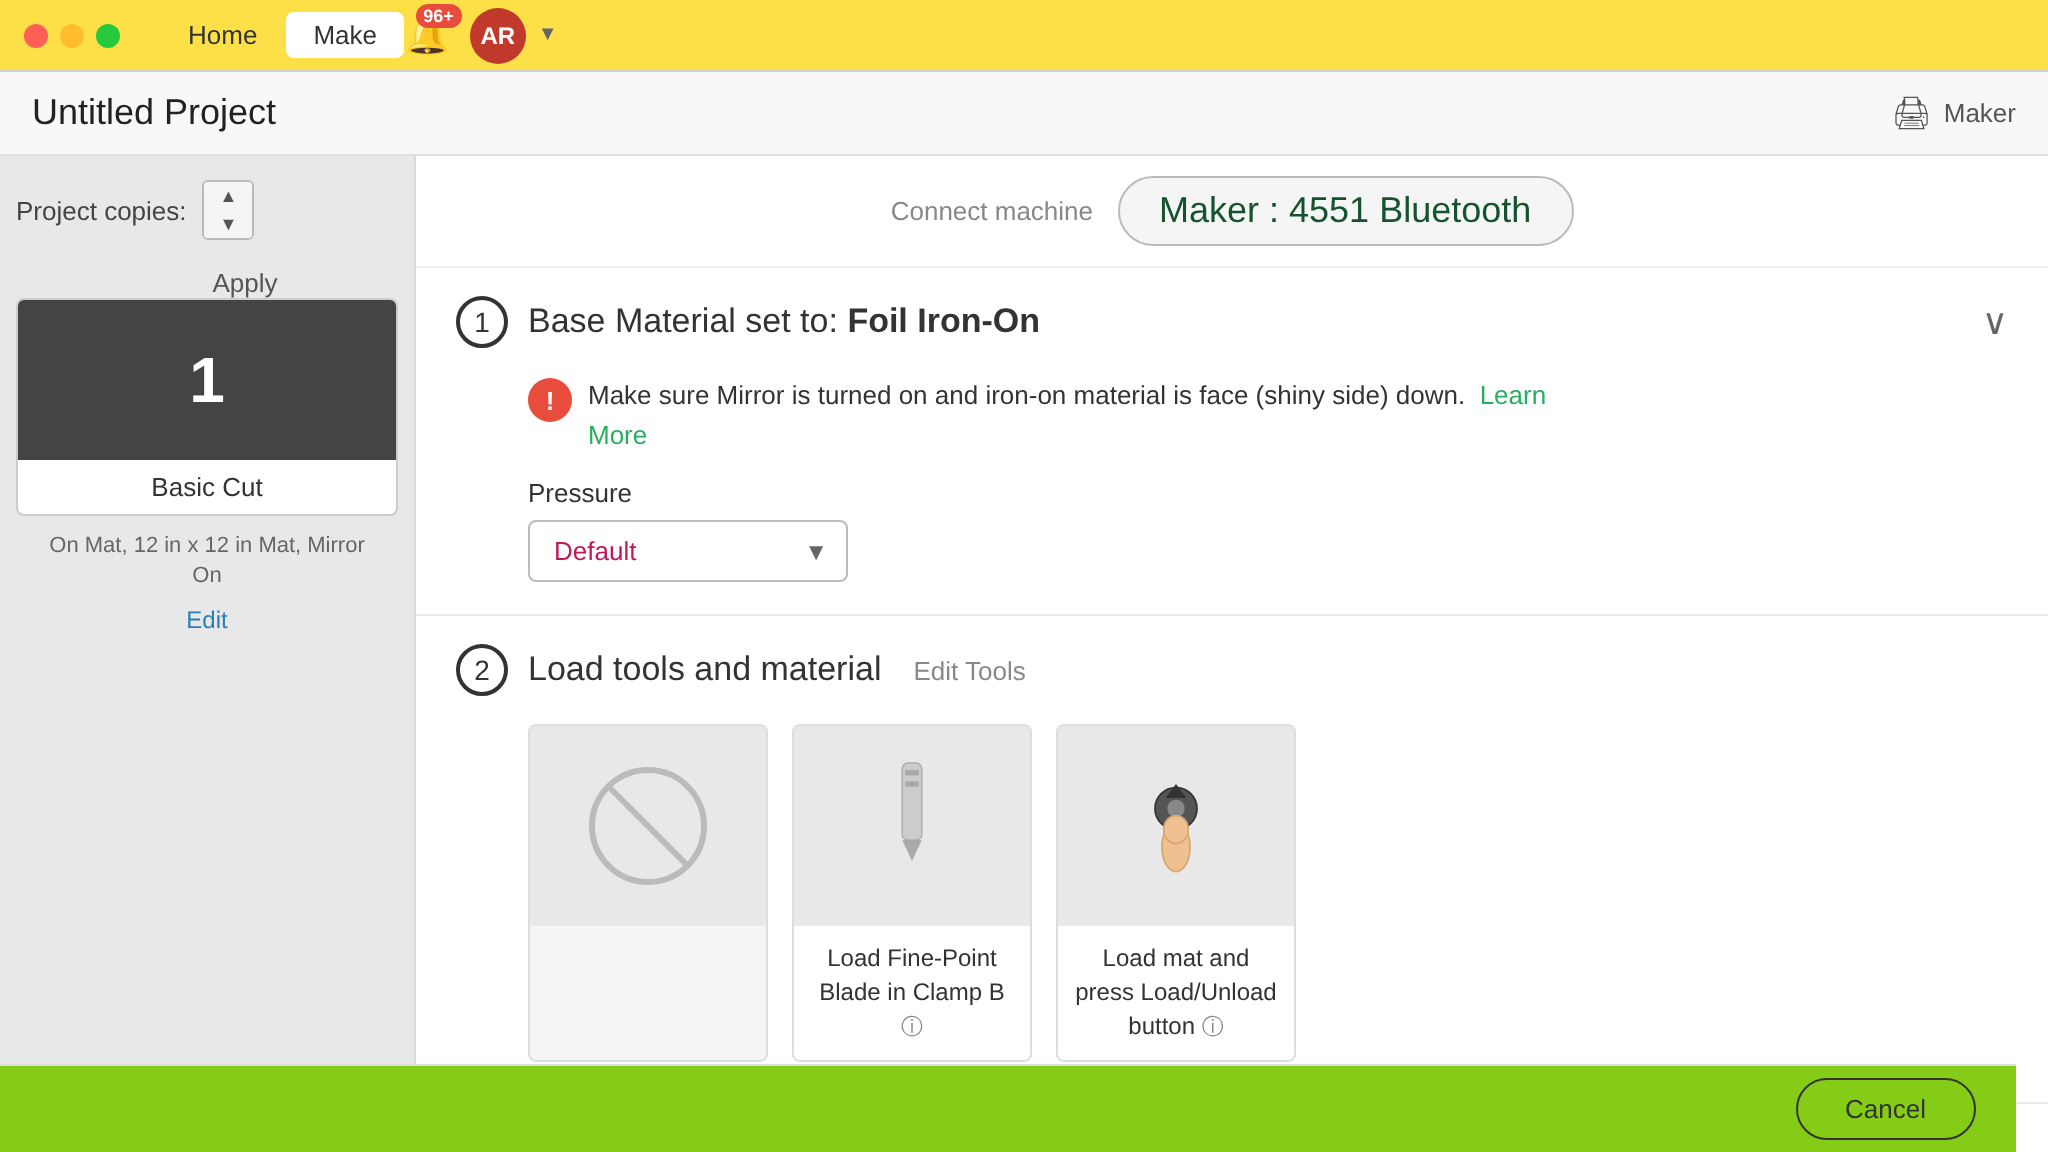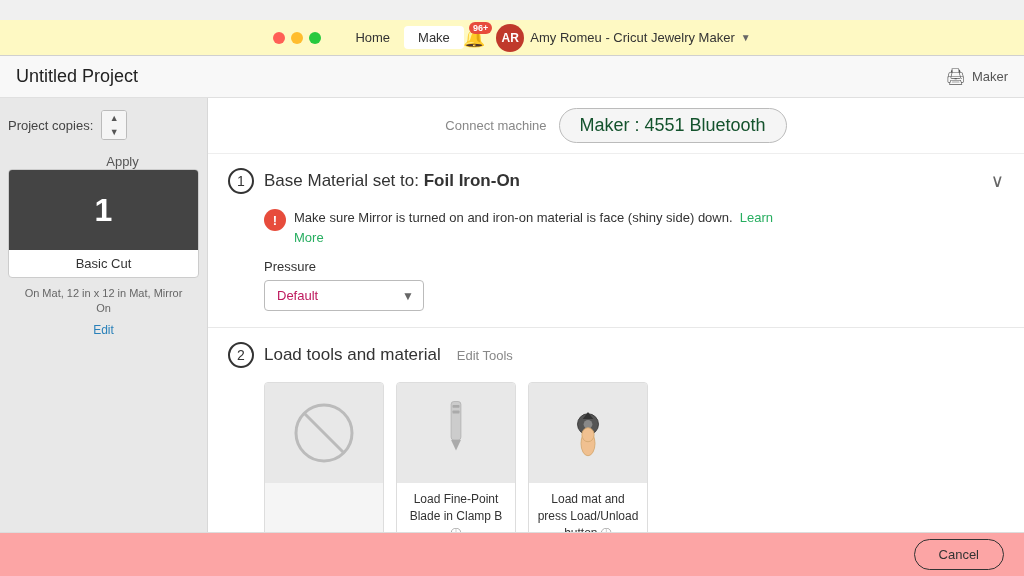--- a/index.html
+++ b/index.html
@@ -1,23 +1,22 @@
 <!DOCTYPE html>
 <html><head>
   <meta charset="utf-8">
   <style>
     * { box-sizing: border-box; margin: 0; padding: 0; }
     body { font-family: -apple-system, BlinkMacSystemFont, 'Segoe UI', sans-serif; background: #f0f0f0; width: 1024px; height: 576px; overflow: hidden; }
 
     
     .titlebar {
-      display: flex; align-items: center; justify-content: center;
-      background: #fef9c3; height: 36px; padding: 0 12px;
+      display: flex; align-items: center; justify-content: flex-start;
+      background: #fde047; height: 36px; padding: 0 12px;
       border-bottom: 1px solid #d0d0d0;
-      margin-top: 20px;
     }
     .titlebar-left { display: flex; align-items: center; gap: 8px; }
     .traffic-lights { display: flex; gap: 6px; align-items: center; }
     .tl { width: 12px; height: 12px; border-radius: 50%; }
     .tl-red { background: #ff5f56; }
     .tl-yellow { background: #ffbd2e; }
     .tl-green { background: #27c93f; }
     .titlebar-nav { display: flex; gap: 0; margin-left: 12px; }
     .nav-btn {
       padding: 4px 14px; font-size: 13px; background: transparent;
@@ -174,22 +173,22 @@
       font-size: 12px; color: #333; text-align: center;
       padding: 8px 6px; line-height: 1.4; background: #fff; width: 100%;
     }
     .info-icon { font-size: 11px; color: #888; }
 
     
     .step3-section { padding: 14px 20px; }
 
     
     .bottom-bar {
-      position: fixed; bottom: 0; right: 0; left: 0;
-      background: #fca5a5; border-top: 1px solid #ddd;
+      position: fixed; bottom: 0; right: 16px; left: 0;
+      background: #84cc16; border-top: 1px solid #ddd;
       display: flex; justify-content: flex-end; align-items: center;
       padding: 8px 20px; height: 44px;
     }
     .cancel-btn {
       padding: 7px 24px; border: 1px solid #333; border-radius: 20px;
       background: transparent; font-size: 13px; color: #333; cursor: pointer;
     }
   </style>
 </head>
 <body>
@@ -208,21 +207,20 @@
   </div>
   <div class="titlebar-right">
     <div class="notif-badge">
       <span class="notif-icon">🔔</span>
       <span class="badge">96+</span>
     </div>
     <div class="user-area">
       <div class="avatar">
         <span>AR</span>
       </div>
-      <span class="user-name">Amy Romeu - Cricut Jewelry Maker</span>
       <span class="chevron-down">▼</span>
     </div>
   </div>
 </div>
 
 <div class="main-layout">
 
   <div class="project-header">
     <span class="project-title">Untitled Project</span>
     <div class="maker-badge">

